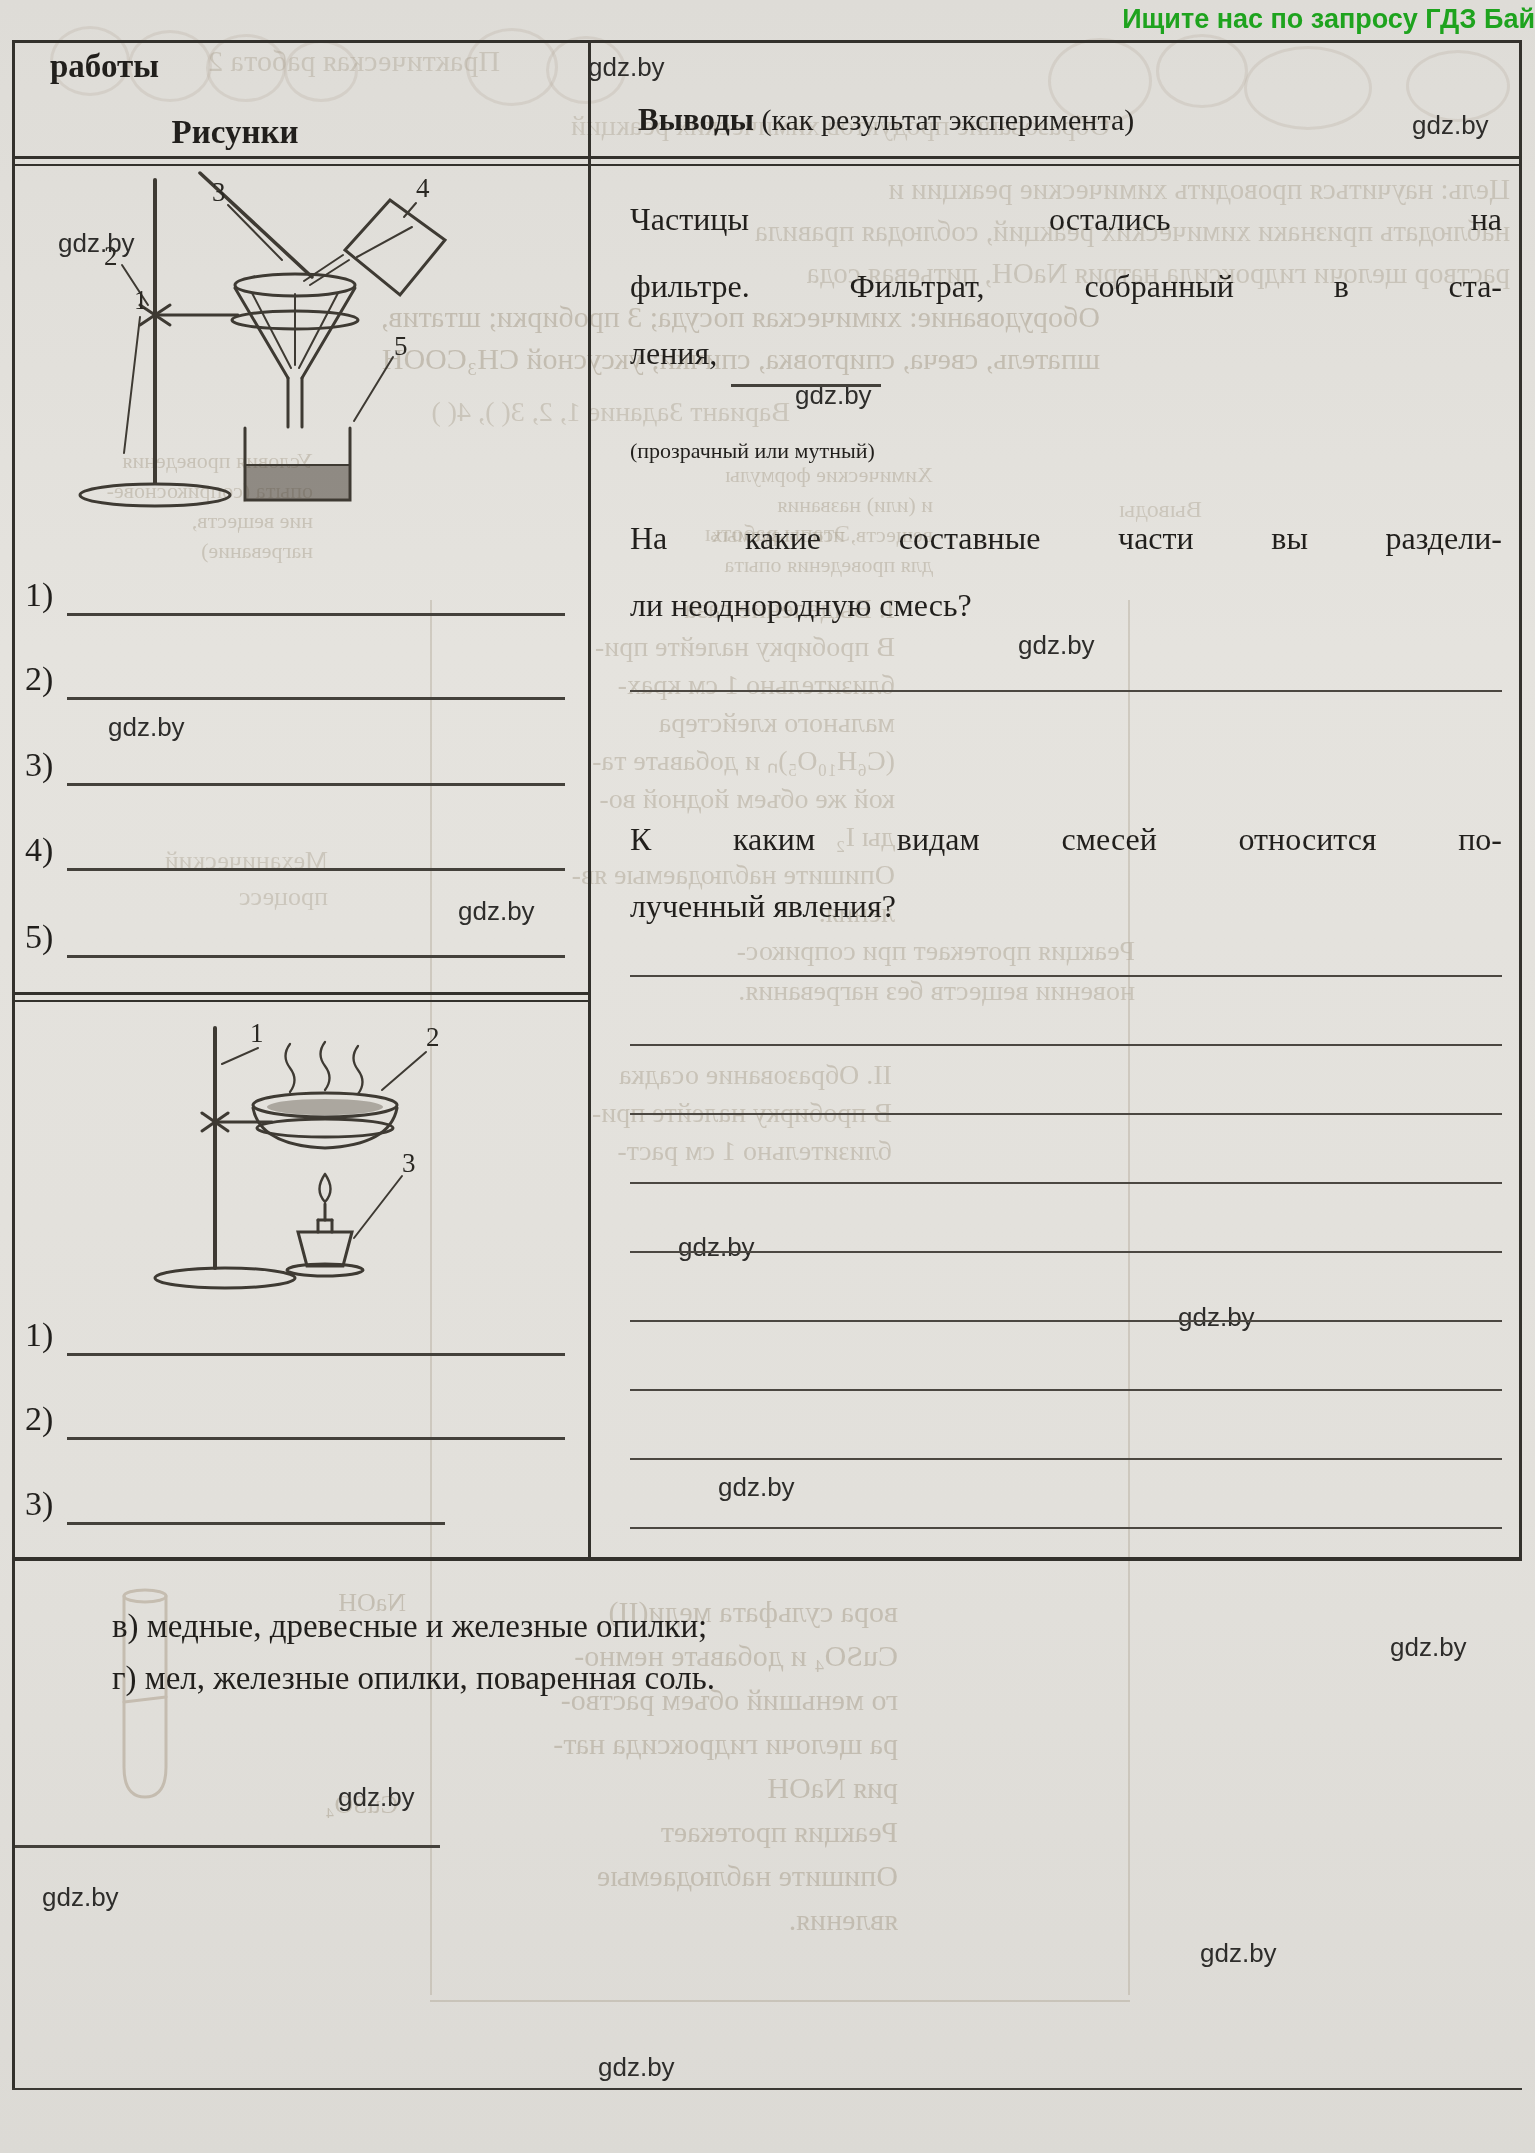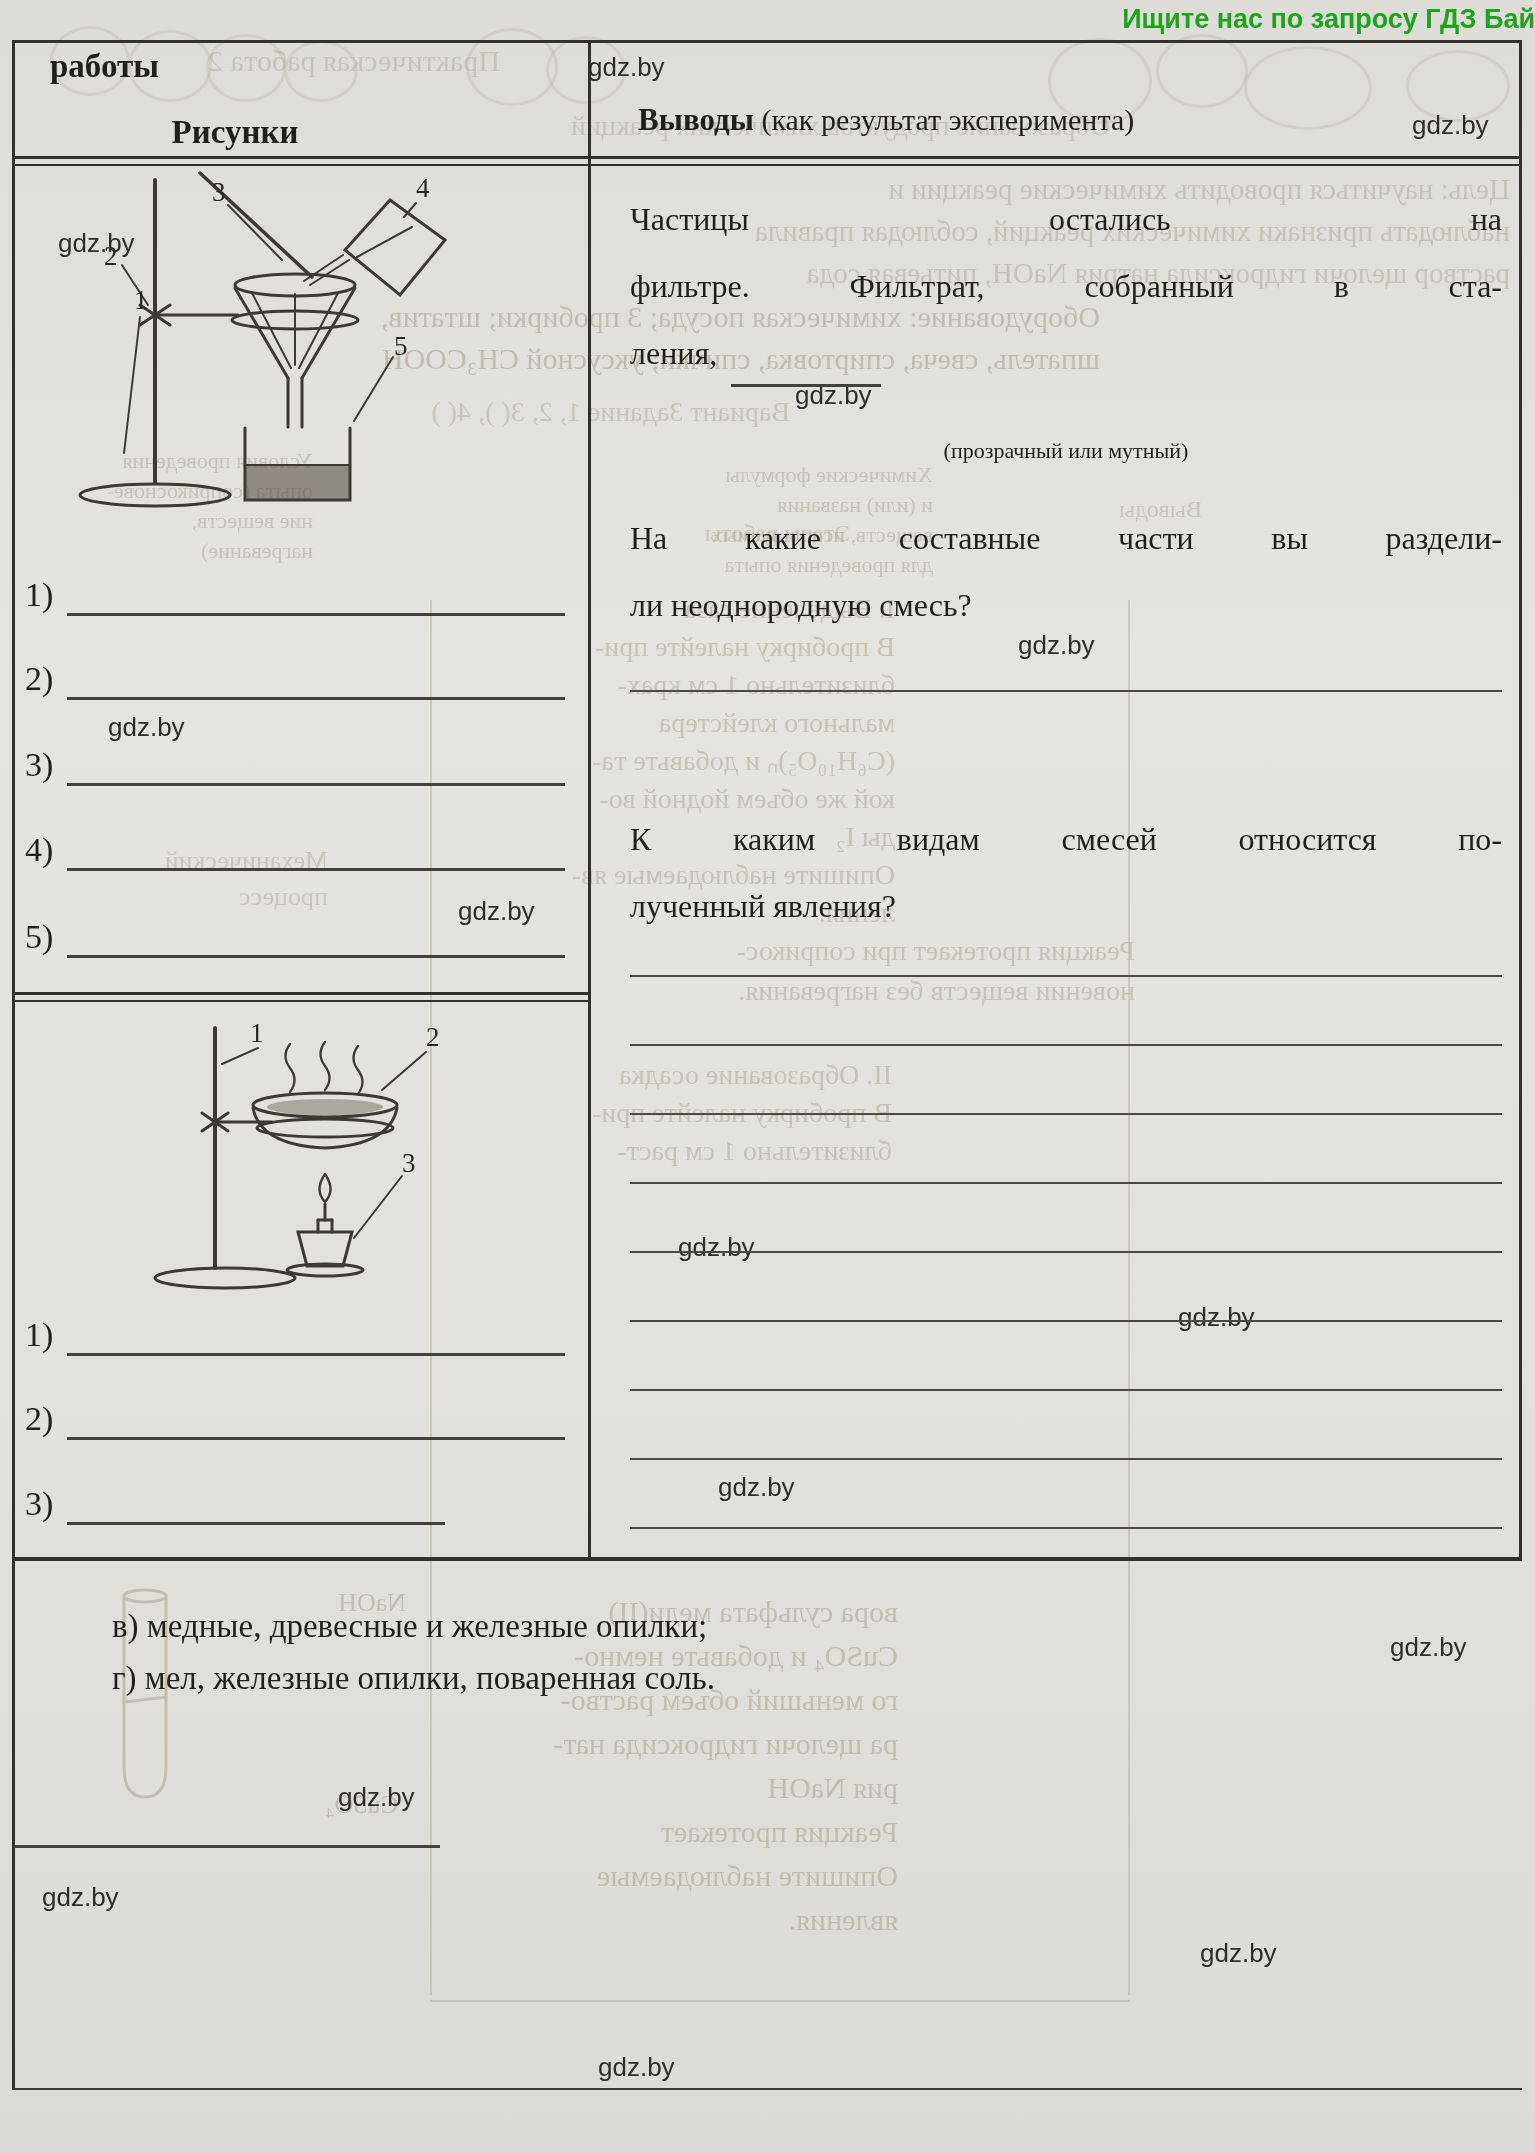--- a/index.html
+++ b/index.html
@@ -17,21 +17,21 @@
   .dline{position:absolute;height:5px;border-top:3px solid #33312c;border-bottom:2px solid #33312c;box-sizing:content-box;}
   .rline{position:absolute;left:630px;width:872px;height:2px;background:#4b4741;}
   .hdr1{position:absolute;left:50px;top:48px;font-size:33px;font-weight:bold;}
   .hdr2{position:absolute;left:90px;top:114px;width:290px;text-align:center;font-size:33px;font-weight:bold;}
   .hdrR{position:absolute;left:638px;top:86px;width:870px;font-size:30px;margin-top:16px;}
   .hdrR b{font-size:31px;}
   .para{position:absolute;left:630px;width:872px;font-size:32px;line-height:67px;}
   .jline{text-align:justify;text-align-last:justify;}
   .l3{display:flex;align-items:flex-end;gap:14px;text-align:left;text-align-last:left;}
   .blankshort{display:inline-block;width:150px;border-bottom:3px solid #44413b;height:50px;}
-  .note{position:absolute;left:630px;top:438px;width:872px;text-align:center;font-size:22px;}
+  .note{position:absolute;left:630px;top:438px;width:872px;text-align:left;font-size:22px;}
   .numrow{position:absolute;left:25px;width:540px;display:flex;align-items:flex-end;gap:14px;}
   .num{font-size:34px;line-height:1;padding-bottom:4px;}
   .numline{flex:1;border-bottom:3px solid #44413b;height:34px;}
   .blist{position:absolute;left:112px;top:1600px;font-size:33px;line-height:52px;}
   .bleed{position:absolute;transform:scaleX(-1);color:#a89e8c;white-space:pre-line;font-family:"Liberation Serif",serif;}
   .scrib{position:absolute;border:3px solid #b6ad9d;border-radius:50%;opacity:.28;}
   .fig{position:absolute;}
   svg text{font-family:"Liberation Serif",serif;}
 </style>
 </head>

